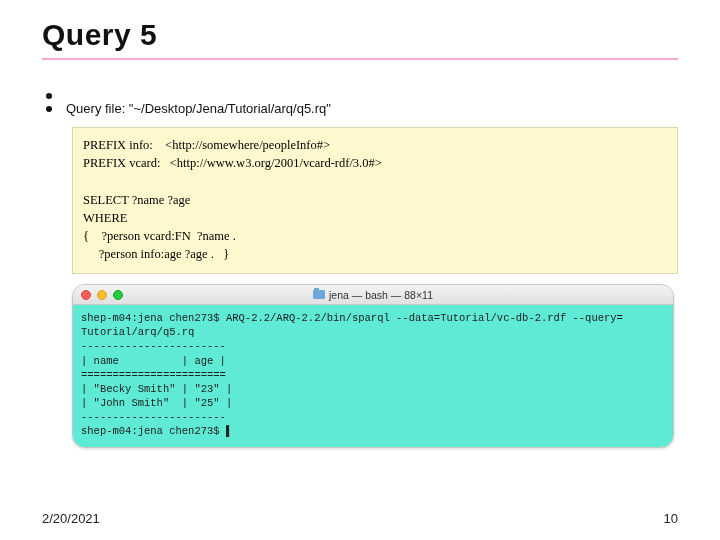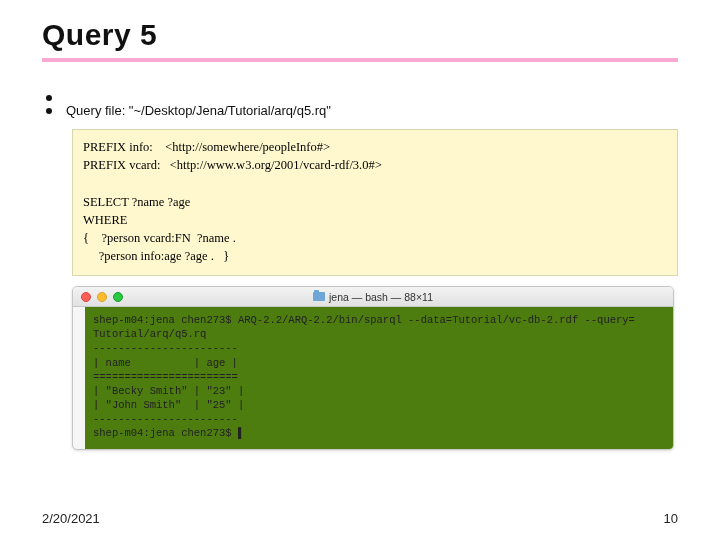--- a/index.html
+++ b/index.html
@@ -9,21 +9,21 @@
     height: 540px;
     padding: 18px 42px 18px 42px;
     position: relative;
   }
   .title {
     font-size: 30px;
     font-weight: bold;
     color: #111;
     letter-spacing: 0.5px;
     padding-bottom: 6px;
-    border-bottom: 4px solid #f9a8d4;
+    border-bottom: 2px solid #f9a8d4;
     margin-bottom: 26px;
   }
   .bullets {
     margin-left: 4px;
     margin-bottom: 8px;
   }
   .bullet-row {
     display: flex;
     align-items: flex-start;
     gap: 14px;
@@ -43,21 +43,21 @@
     font-family: Liberation Serif, serif;
     font-size: 12.5px;
     line-height: 1.45;
     color: #000;
     white-space: pre;
   }
   .term-window {
     margin: 0 0 0 30px;
     width: 602px;
     border: 1px solid #c6c6c6;
-    border-radius: 5px;
+    border-radius: 13px;
     background: #f6f6f6;
     box-shadow: 0 1px 3px rgba(0,0,0,0.15);
     overflow: hidden;
   }
   .term-titlebar {
     height: 20px;
     background: linear-gradient(#f3f3f3, #e1e1e1);
     border-bottom: 1px solid #c6c6c6;
     display: flex;
     align-items: center;
@@ -83,28 +83,27 @@
   }
   .folder-icon {
     width: 12px; height: 9px; background: #6ea6d8; border-radius: 1px;
     position: relative; display: inline-block;
   }
   .folder-icon::before {
     content: ""; position: absolute; top: -2px; left: 1px; width: 5px; height: 3px;
     background: #6ea6d8; border-radius: 1px 1px 0 0;
   }
   .term-body {
-    background: #4d7c0f;
+    background: #5eead4;
     padding: 6px 8px 8px 8px;
     font-family: Menlo, Monaco, "Courier New", monospace;
     font-size: 10.5px;
     line-height: 1.35;
     color: #222;
     white-space: pre;
-    margin-left: 12px;
   }
   .footer {
     position: absolute;
     bottom: 14px;
     left: 42px;
     right: 42px;
     display: flex;
     justify-content: space-between;
     font-size: 13px;
     color: #222;

